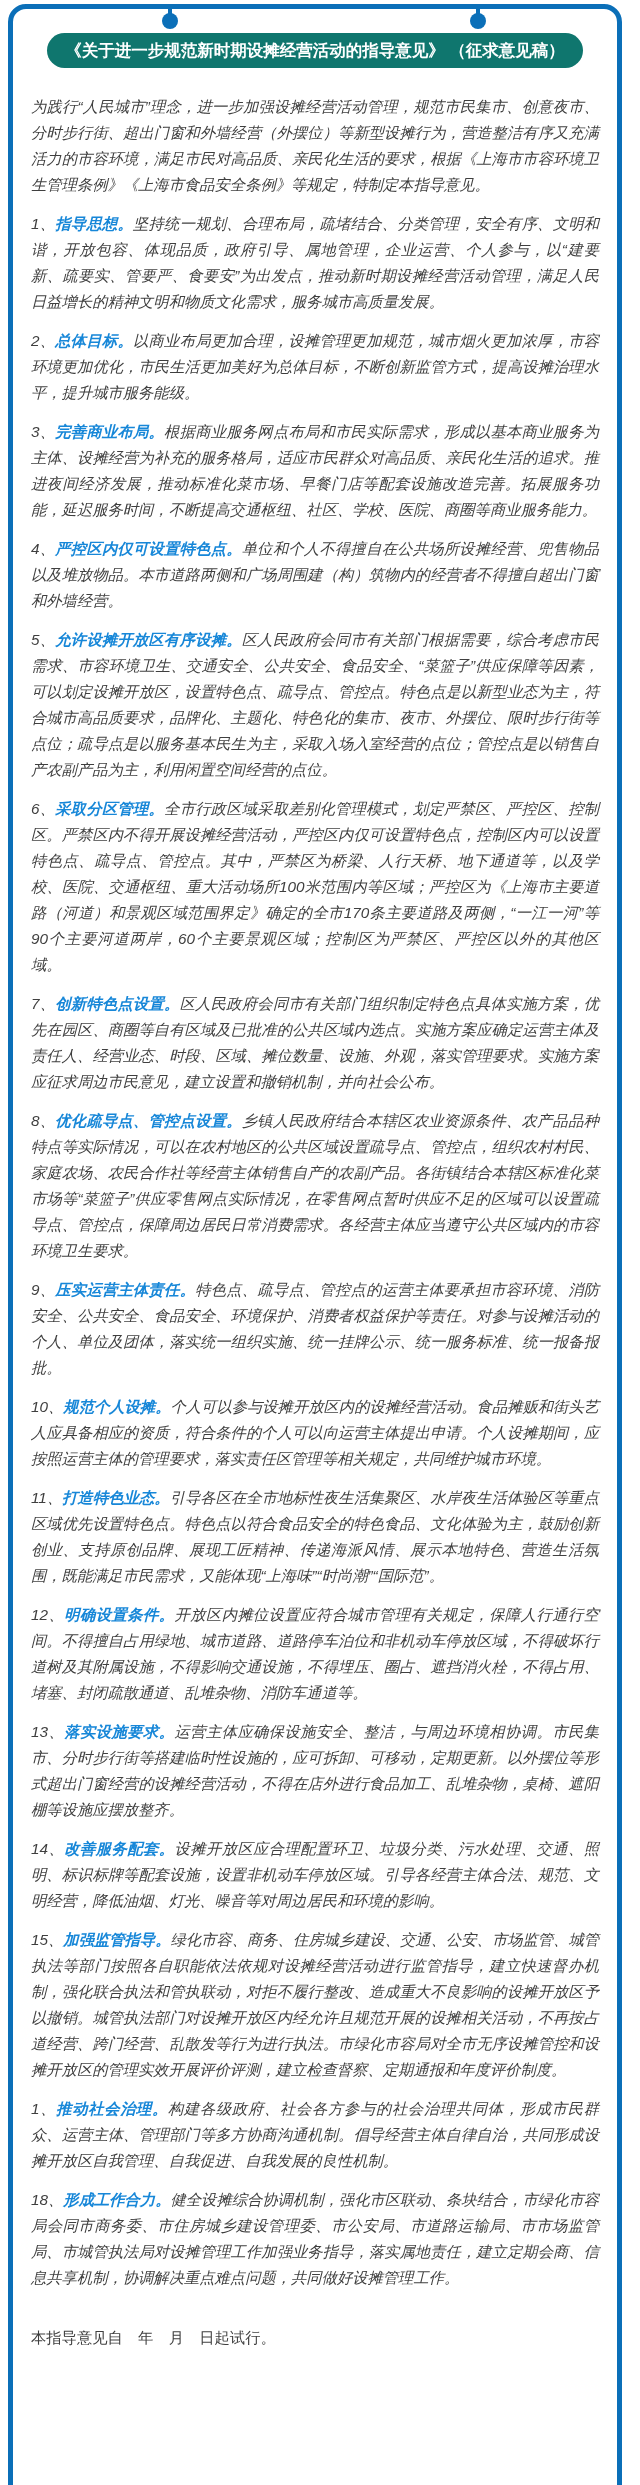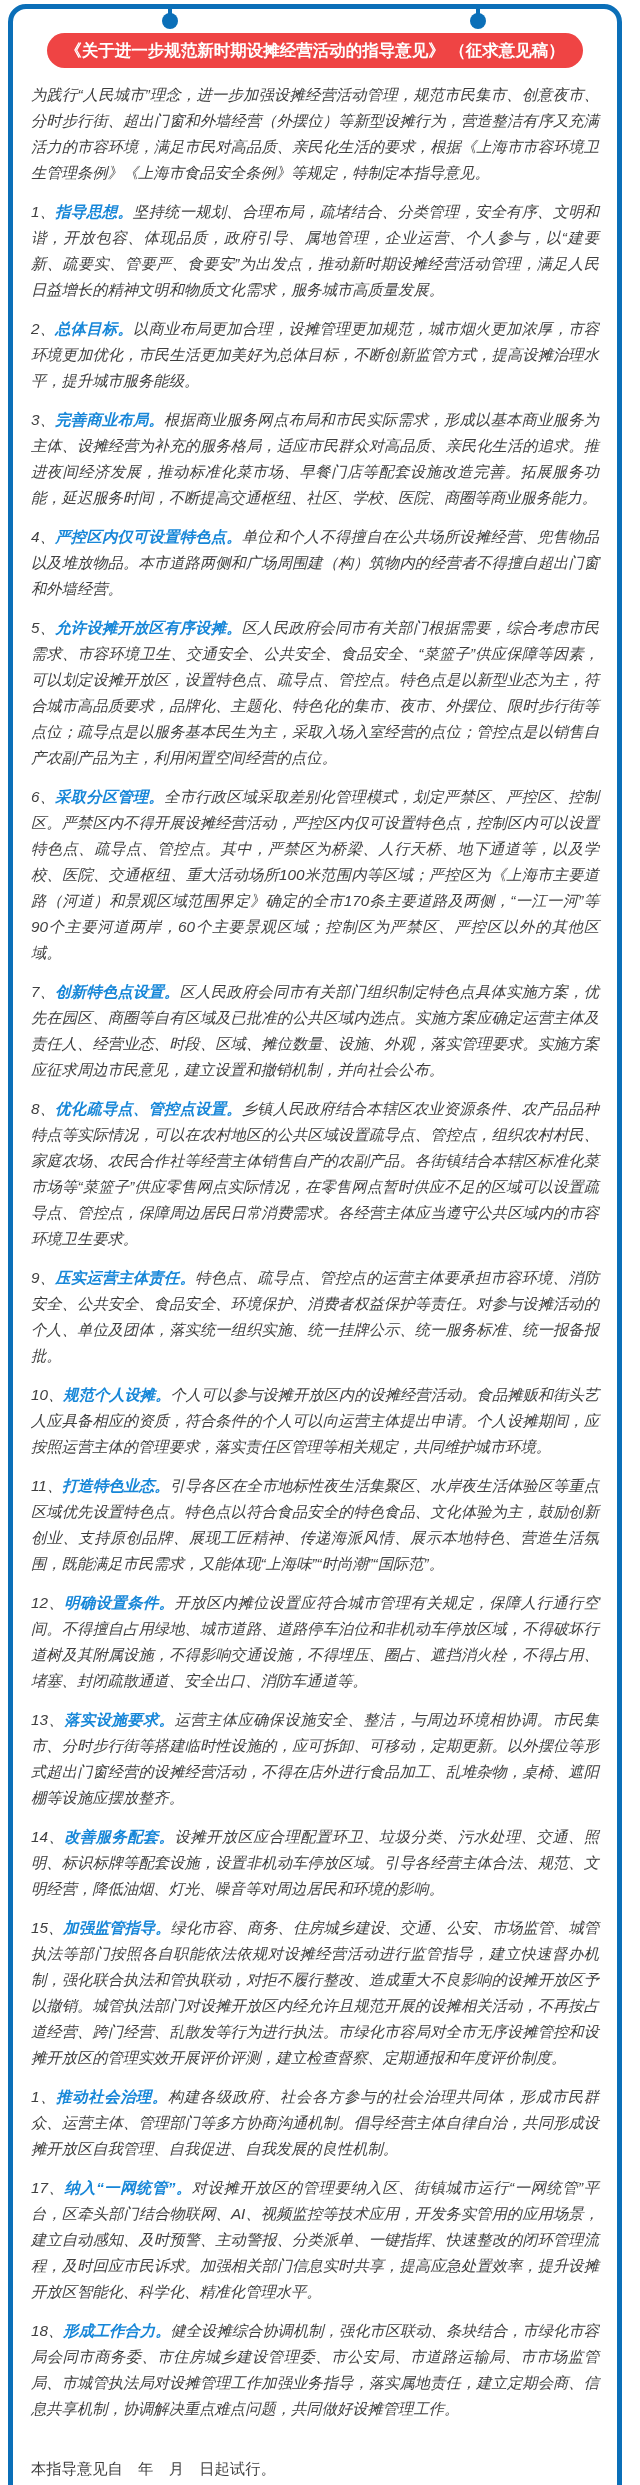--- a/index.html
+++ b/index.html
@@ -50,24 +50,24 @@
   .content {
     position: absolute;
     left: 13px;
     top: 9px;
     width: 604px;
     padding: 24px 18px 0 18px;
     box-sizing: border-box;
     z-index: 2;
   }
   .title-pill {
-    margin: 0 auto 14px auto;
+    margin: 0 auto 26px auto;
     width: fit-content;
     max-width: 560px;
-    background: #ef4444;
+    background: #0f766e;
     color: #ffffff;
     font-weight: bold;
     font-size: 16.5px;
     line-height: 1.25;
     padding: 7px 18px;
     border-radius: 999px;
     text-align: center;
   }
   .para {
     margin: 0 0 13px 0;
@@ -116,28 +116,27 @@
   <p class="para"><span class="num">7、</span><span class="heading">创新特色点设置。</span><span class="body">区人民政府会同市有关部门组织制定特色点具体实施方案，优先在园区、商圈等自有区域及已批准的公共区域内选点。实施方案应确定运营主体及责任人、经营业态、时段、区域、摊位数量、设施、外观，落实管理要求。实施方案应征求周边市民意见，建立设置和撤销机制，并向社会公布。</span></p>
 
   <p class="para"><span class="num">8、</span><span class="heading">优化疏导点、管控点设置。</span><span class="body">乡镇人民政府结合本辖区农业资源条件、农产品品种特点等实际情况，可以在农村地区的公共区域设置疏导点、管控点，组织农村村民、家庭农场、农民合作社等经营主体销售自产的农副产品。各街镇结合本辖区标准化菜市场等“菜篮子”供应零售网点实际情况，在零售网点暂时供应不足的区域可以设置疏导点、管控点，保障周边居民日常消费需求。各经营主体应当遵守公共区域内的市容环境卫生要求。</span></p>
 
   <p class="para"><span class="num">9、</span><span class="heading">压实运营主体责任。</span><span class="body">特色点、疏导点、管控点的运营主体要承担市容环境、消防安全、公共安全、食品安全、环境保护、消费者权益保护等责任。对参与设摊活动的个人、单位及团体，落实统一组织实施、统一挂牌公示、统一服务标准、统一报备报批。</span></p>
 
   <p class="para"><span class="num">10、</span><span class="heading">规范个人设摊。</span><span class="body">个人可以参与设摊开放区内的设摊经营活动。食品摊贩和街头艺人应具备相应的资质，符合条件的个人可以向运营主体提出申请。个人设摊期间，应按照运营主体的管理要求，落实责任区管理等相关规定，共同维护城市环境。</span></p>
 
   <p class="para"><span class="num">11、</span><span class="heading">打造特色业态。</span><span class="body">引导各区在全市地标性夜生活集聚区、水岸夜生活体验区等重点区域优先设置特色点。特色点以符合食品安全的特色食品、文化体验为主，鼓励创新创业、支持原创品牌、展现工匠精神、传递海派风情、展示本地特色、营造生活氛围，既能满足市民需求，又能体现“上海味”“时尚潮”“国际范”。</span></p>
 
-  <p class="para"><span class="num">12、</span><span class="heading">明确设置条件。</span><span class="body">开放区内摊位设置应符合城市管理有关规定，保障人行通行空间。不得擅自占用绿地、城市道路、道路停车泊位和非机动车停放区域，不得破坏行道树及其附属设施，不得影响交通设施，不得埋压、圈占、遮挡消火栓，不得占用、堵塞、封闭疏散通道、安全出口、消防车通道等。</span></p>
+  <p class="para"><span class="num">12、</span><span class="heading">明确设置条件。</span><span class="body">开放区内摊位设置应符合城市管理有关规定，保障人行通行空间。不得擅自占用绿地、城市道路、道路停车泊位和非机动车停放区域，不得破坏行道树及其附属设施，不得影响交通设施，不得埋压、圈占、遮挡消火栓，不得占用、堵塞、封闭疏散通道、乱堆杂物、消防车通道等。</span></p>
 
   <p class="para"><span class="num">13、</span><span class="heading">落实设施要求。</span><span class="body">运营主体应确保设施安全、整洁，与周边环境相协调。市民集市、分时步行街等搭建临时性设施的，应可拆卸、可移动，定期更新。以外摆位等形式超出门窗经营的设摊经营活动，不得在店外进行食品加工、乱堆杂物，桌椅、遮阳棚等设施应摆放整齐。</span></p>
 
   <p class="para"><span class="num">14、</span><span class="heading">改善服务配套。</span><span class="body">设摊开放区应合理配置环卫、垃圾分类、污水处理、交通、照明、标识标牌等配套设施，设置非机动车停放区域。引导各经营主体合法、规范、文明经营，降低油烟、灯光、噪音等对周边居民和环境的影响。</span></p>
 
   <p class="para"><span class="num">15、</span><span class="heading">加强监管指导。</span><span class="body">绿化市容、商务、住房城乡建设、交通、公安、市场监管、城管执法等部门按照各自职能依法依规对设摊经营活动进行监管指导，建立快速督办机制，强化联合执法和管执联动，对拒不履行整改、造成重大不良影响的设摊开放区予以撤销。城管执法部门对设摊开放区内经允许且规范开展的设摊相关活动，不再按占道经营、跨门经营、乱散发等行为进行执法。市绿化市容局对全市无序设摊管控和设摊开放区的管理实效开展评价评测，建立检查督察、定期通报和年度评价制度。</span></p>
 
   <p class="para"><span class="num">1、</span><span class="heading">推动社会治理。</span><span class="body">构建各级政府、社会各方参与的社会治理共同体，形成市民群众、运营主体、管理部门等多方协商沟通机制。倡导经营主体自律自治，共同形成设摊开放区自我管理、自我促进、自我发展的良性机制。</span></p>
 
-  <p class="para"><span class="num">17、</span><span class="heading">纳入“一网统管”。</span><span class="body">对设摊开放区的管理要纳入区、街镇城市运行“一网统管”平台，区牵头部门结合物联网、AI、视频监控等技术应用，开发务实管用的应用场景，建立自动感知、及时预警、主动警报、分类派单、一键指挥、快速整改的闭环管理流程，及时回应市民诉求。加强相关部门信息实时共享，提高应急处置效率，提升设摊开放区智能化、科学化、精准化管理水平。</span></p>
 
   <p class="para"><span class="num">18、</span><span class="heading">形成工作合力。</span><span class="body">健全设摊综合协调机制，强化市区联动、条块结合，市绿化市容局会同市商务委、市住房城乡建设管理委、市公安局、市道路运输局、市市场监管局、市城管执法局对设摊管理工作加强业务指导，落实属地责任，建立定期会商、信息共享机制，协调解决重点难点问题，共同做好设摊管理工作。</span></p>
 </div>
   <p class="closing">本指导意见自　年　月　日起试行。</p>
 </div>
 
 </body></html>

